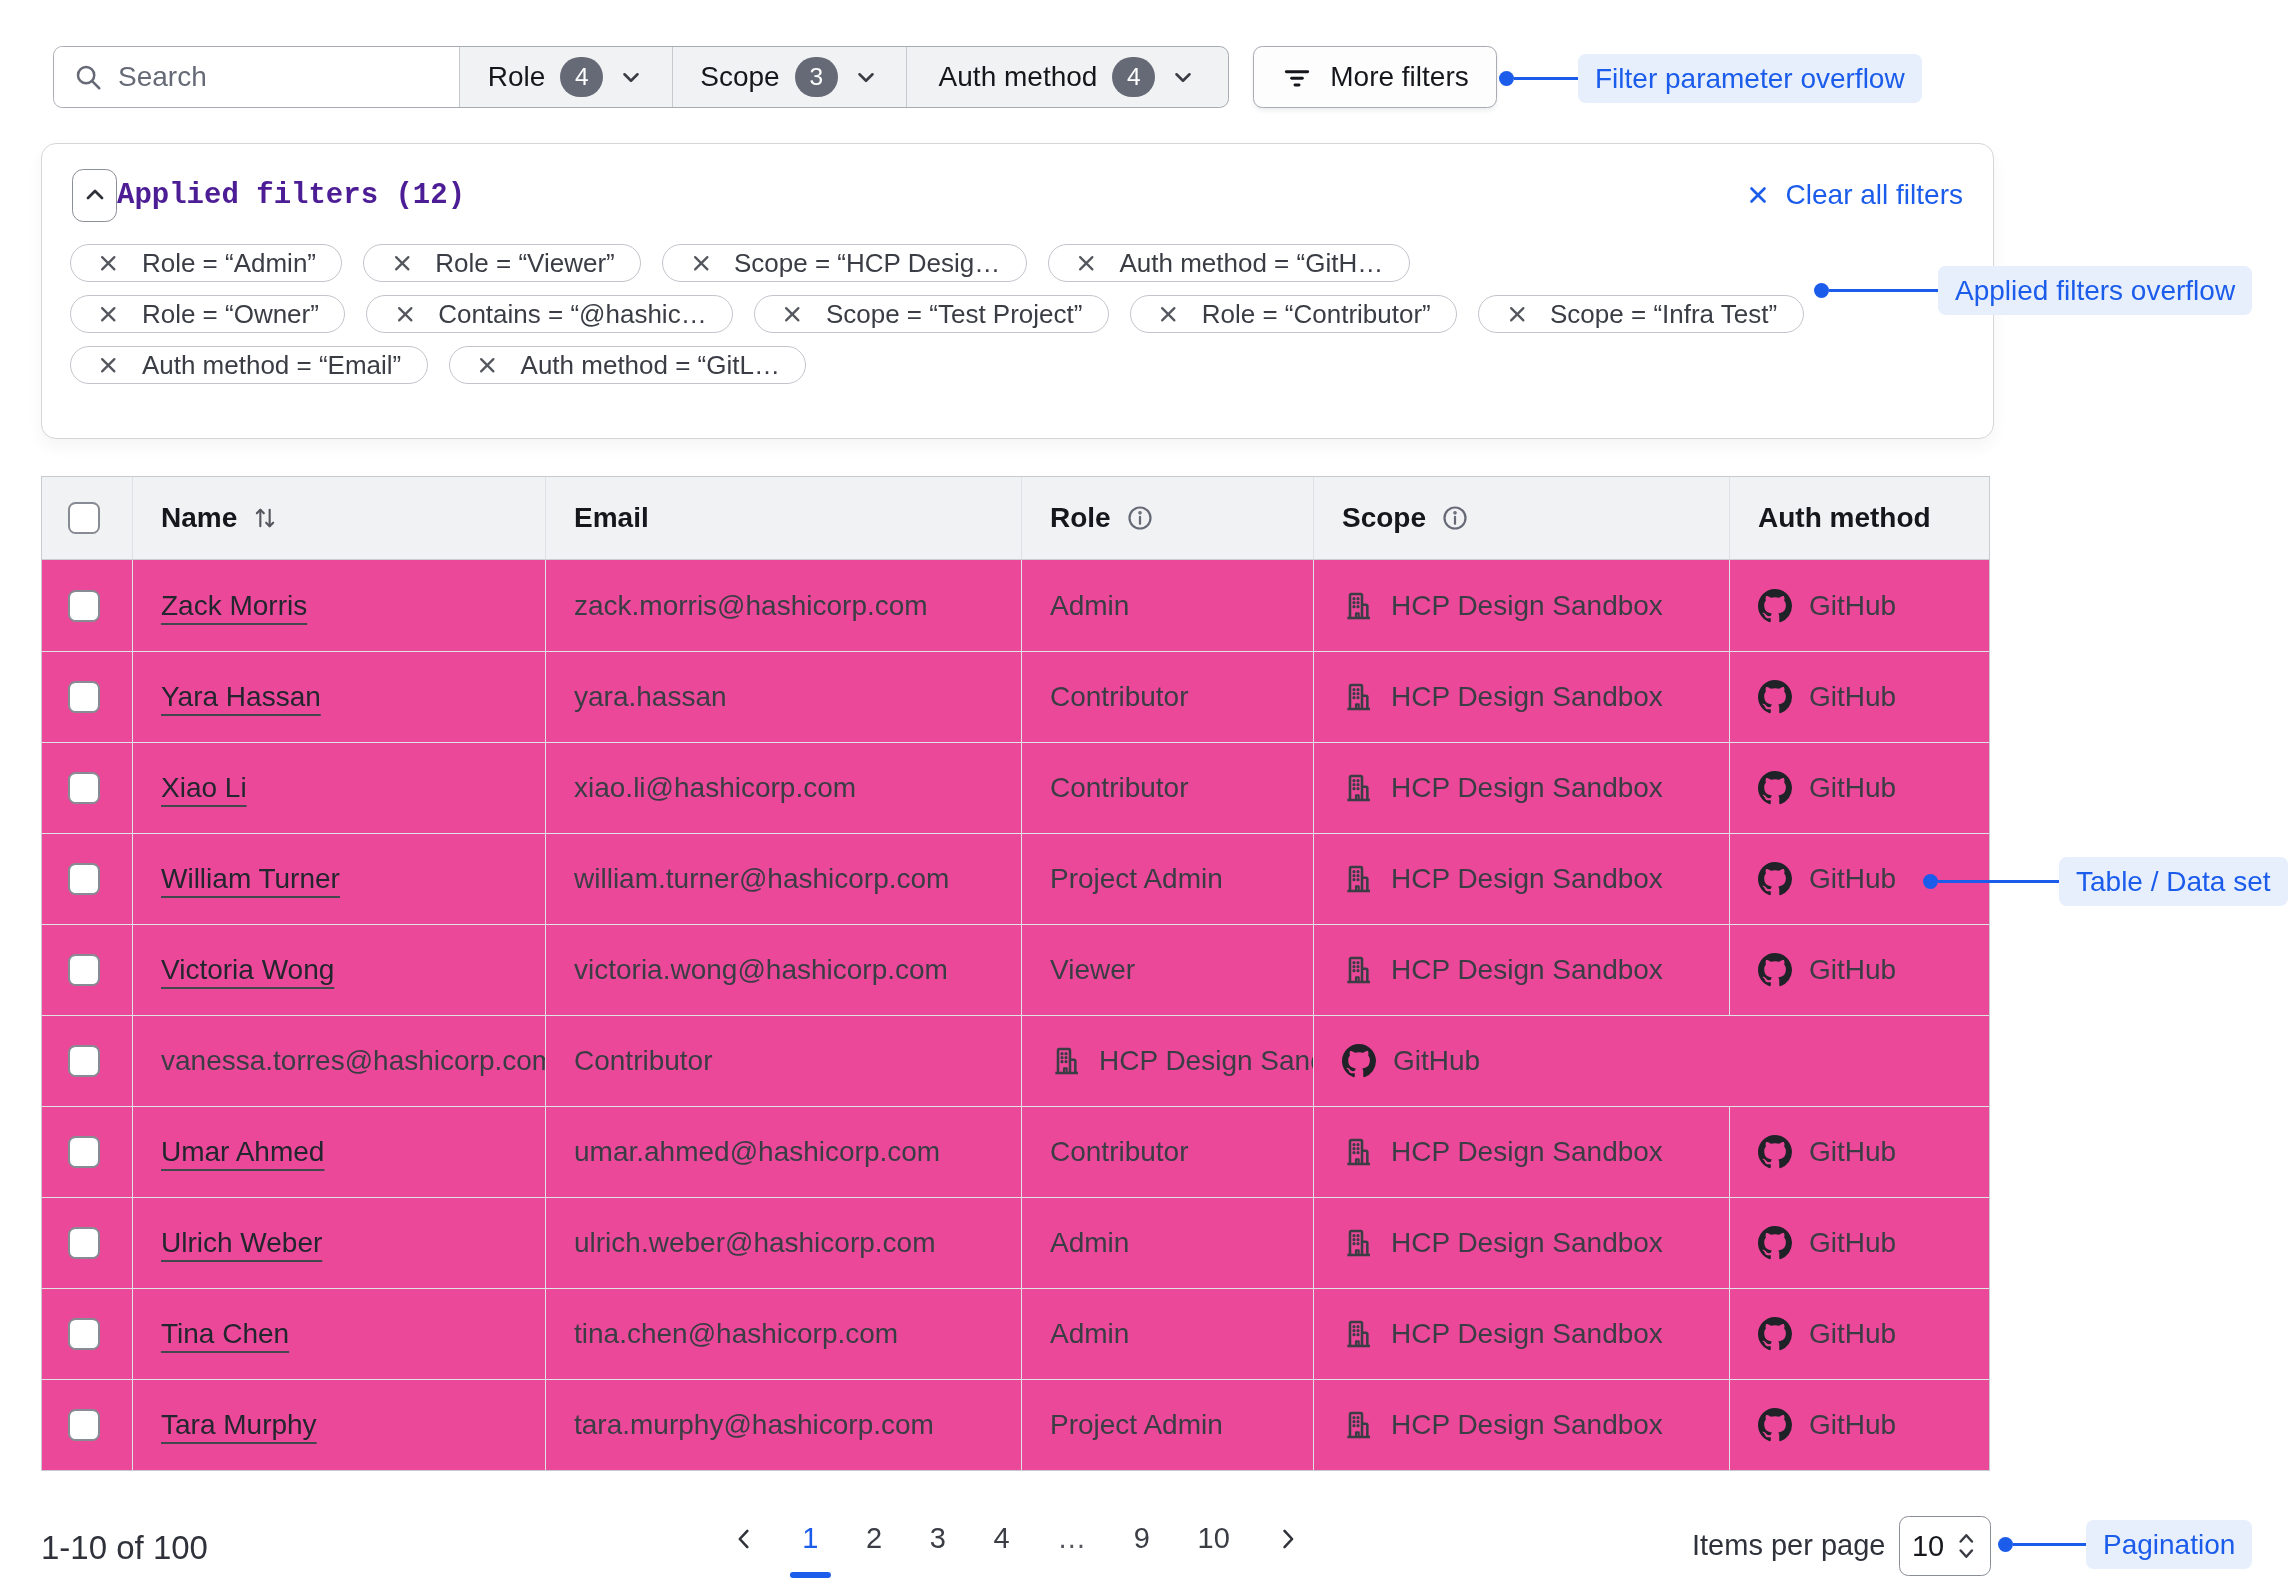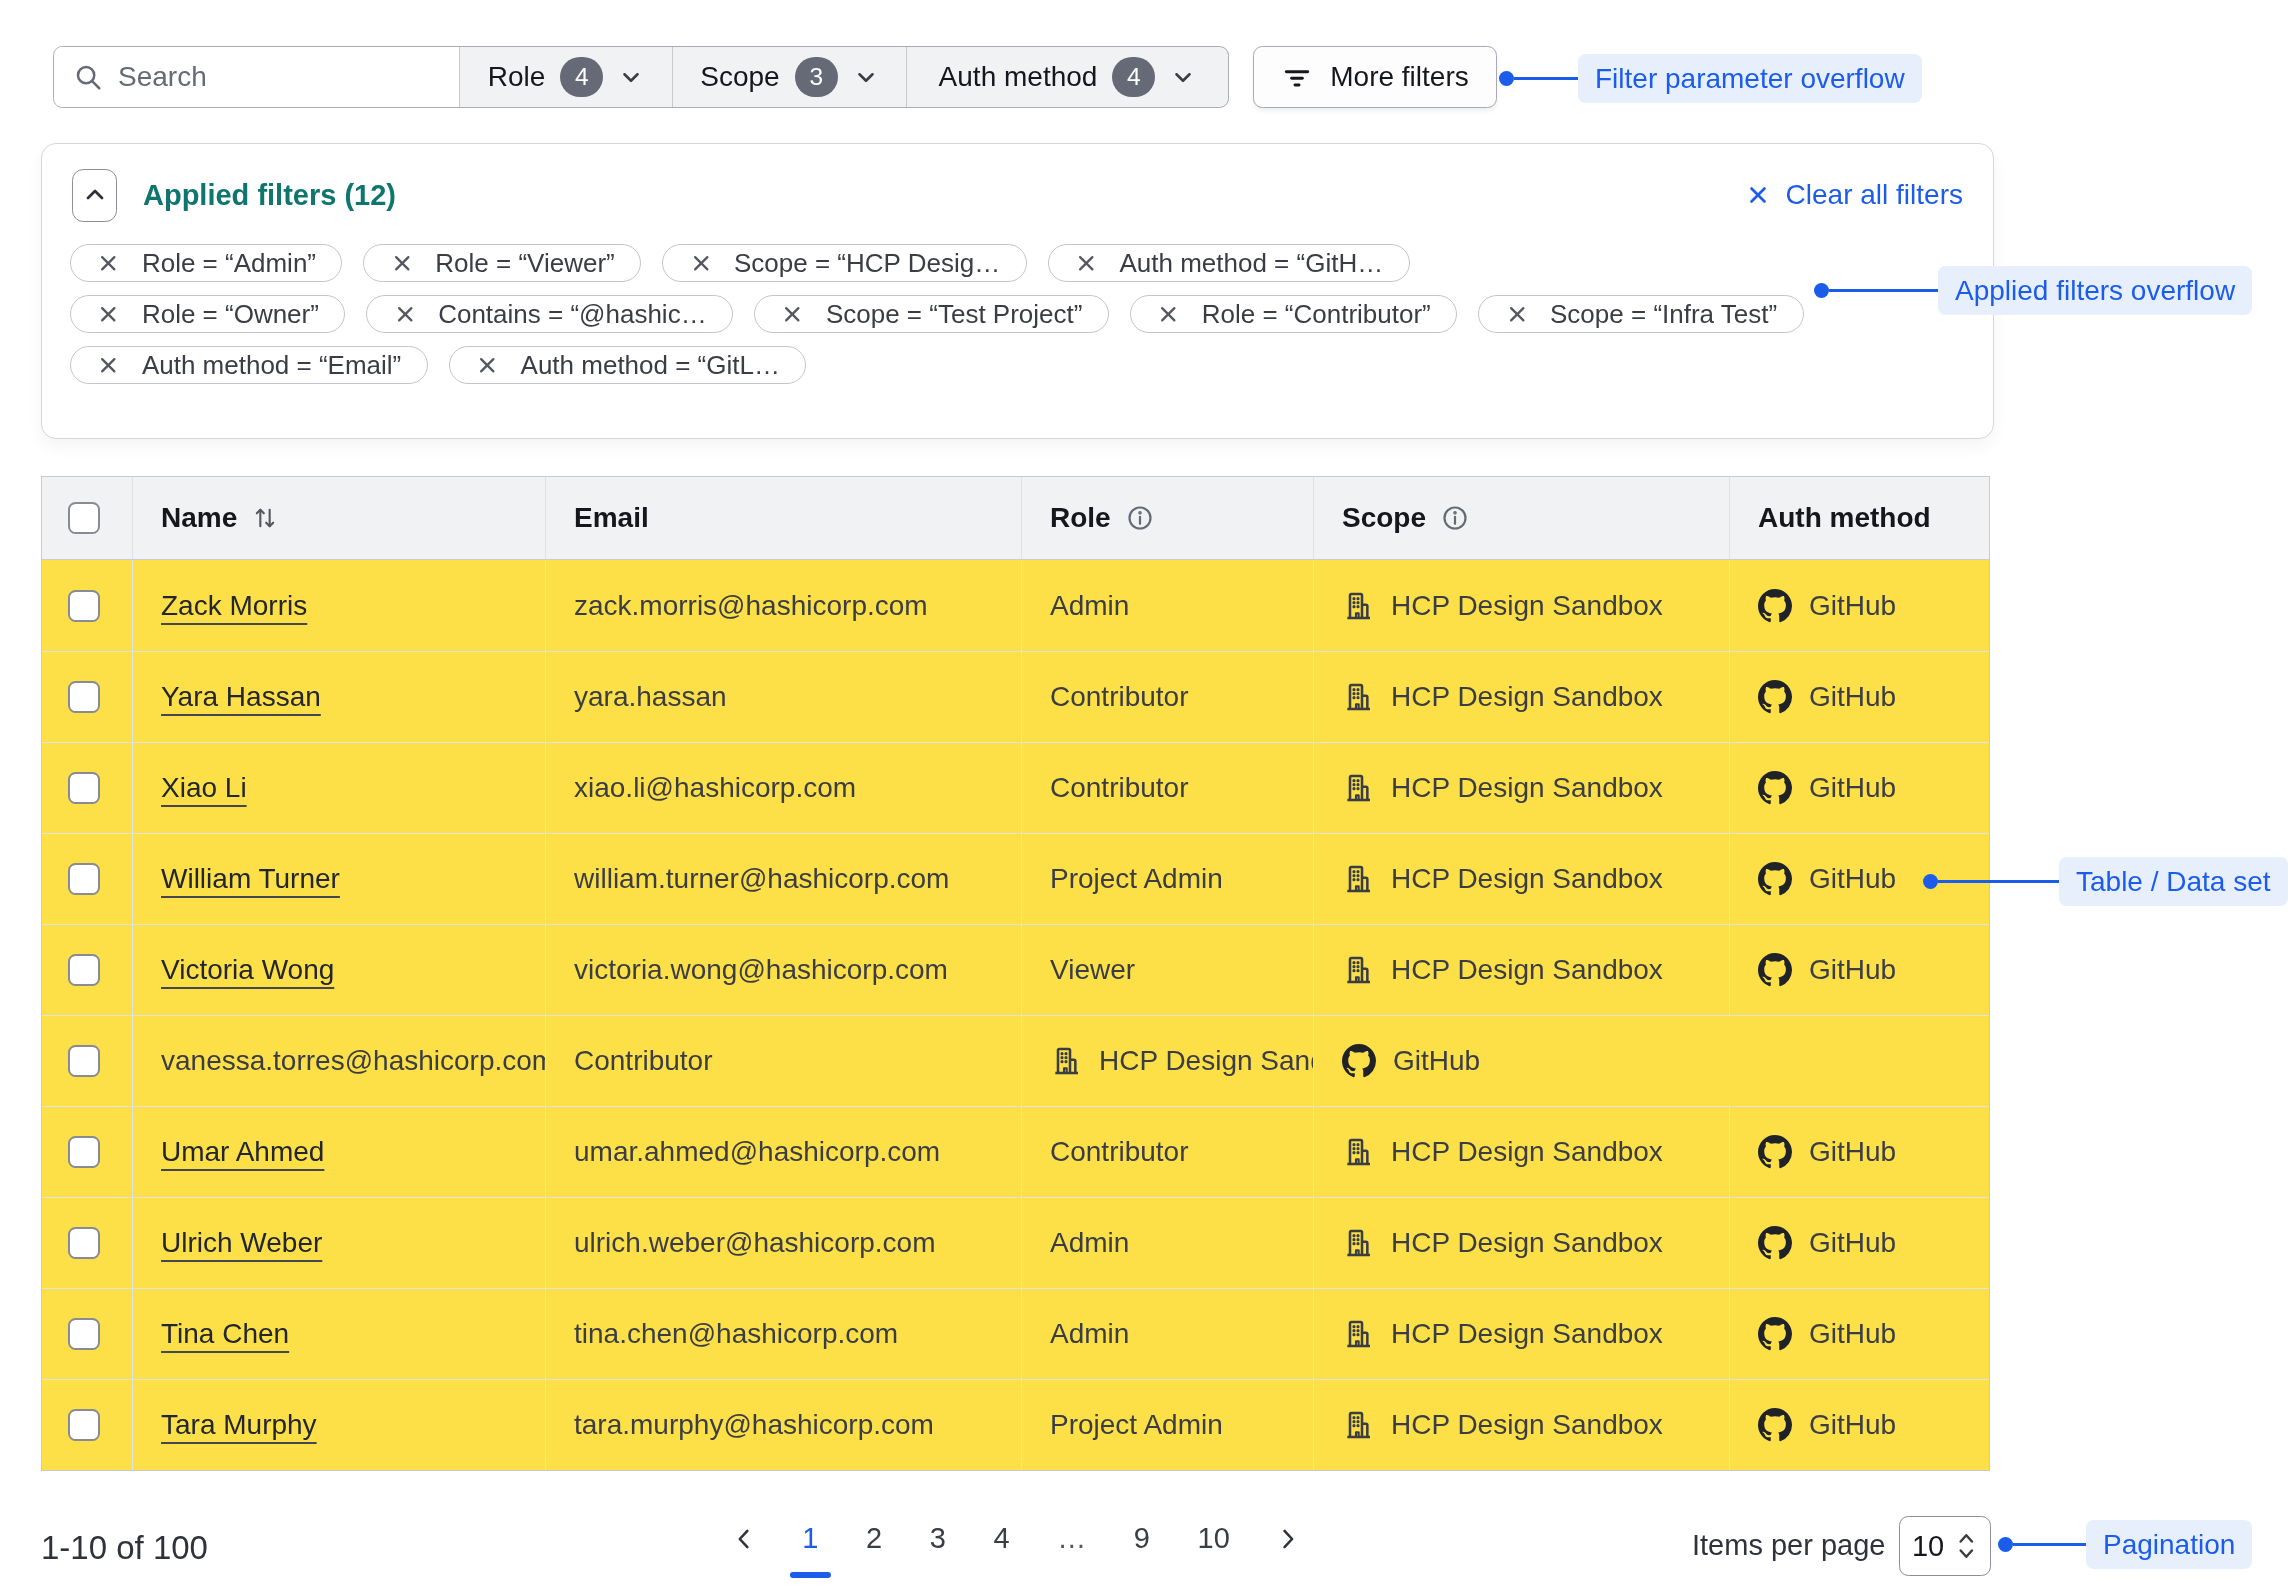--- a/index.html
+++ b/index.html
@@ -43,30 +43,30 @@
 
   
   .panel {
     position:absolute; left:41px; top:143px; width:1953px; height:296px;
     border:1.9px solid #D4D6DA; border-radius:15px; background:#fff;
     box-shadow:0 7.5px 15px rgba(60,63,70,.05);
   }
   .panel-head { display:flex; align-items:center; padding:24.5px 30px 5.6px 30px; }
   .collapse-btn { width:45px; height:53px; border:1.9px solid #8A8E96; border-radius:11.3px; background:#fff;
                   display:flex; align-items:center; justify-content:center; cursor:pointer; }
-  .panel-title { margin-left:26px; font-size:29px; font-weight:700; color:#0f766e; }
+  .panel-title { font-size:29px; font-weight:700; color:#4c1d95;font-family:Liberation Mono, monospace; }
   .clear-link { margin-left:auto; display:flex; align-items:center; gap:15px; color:#1B5CEB; font-size:28px; cursor:pointer; }
   .chips { padding:17px 28px 0 28px; }
   .chip-row { display:flex; gap:21px; margin-bottom:13px; }
   .chip { height:38px; border:1.9px solid #C2C5CB; border-radius:26px; background:#fff;
           display:inline-flex; align-items:center; gap:21px; padding:0 25.4px;
           font-size:26px; color:#3B3D45; white-space:nowrap; cursor:pointer; }
 
   
-  .table { position:absolute; left:41px; top:476px; width:1949px; border:1.9px solid #C7CACF; background:#fde047; }
+  .table { position:absolute; left:41px; top:476px; width:1949px; border:1.9px solid #C7CACF; background:#ec4899; }
   .thead, .trow { display:grid; grid-template-columns:90px 413px 476px 292px 416px 258px; }
   .thead { background:#F1F2F3; height:83px; border-bottom:1.9px solid #C9CCD1; }
   .th { display:flex; align-items:center; gap:15px; padding-left:28px; font-size:28px; font-weight:700; color:#15171C; }
   .th:not(:first-child), .td:not(:first-child) { border-left:1.9px solid #E0E1E4; }
   .trow { height:91px; }
   .trow + .trow { border-top:1.9px solid #E1E2E5; }
   .td { display:flex; align-items:center; gap:17px; padding-left:28px; font-size:28px; color:#3B3D45; overflow:hidden; white-space:nowrap; }
   .td.c-check, .th.c-check { padding-left:26px; }
   .name-link { color:#23262E; font-weight:500; text-decoration:underline; text-decoration-thickness:1.9px;
                text-underline-offset:7.5px; text-decoration-color:#44474E; cursor:pointer; }

